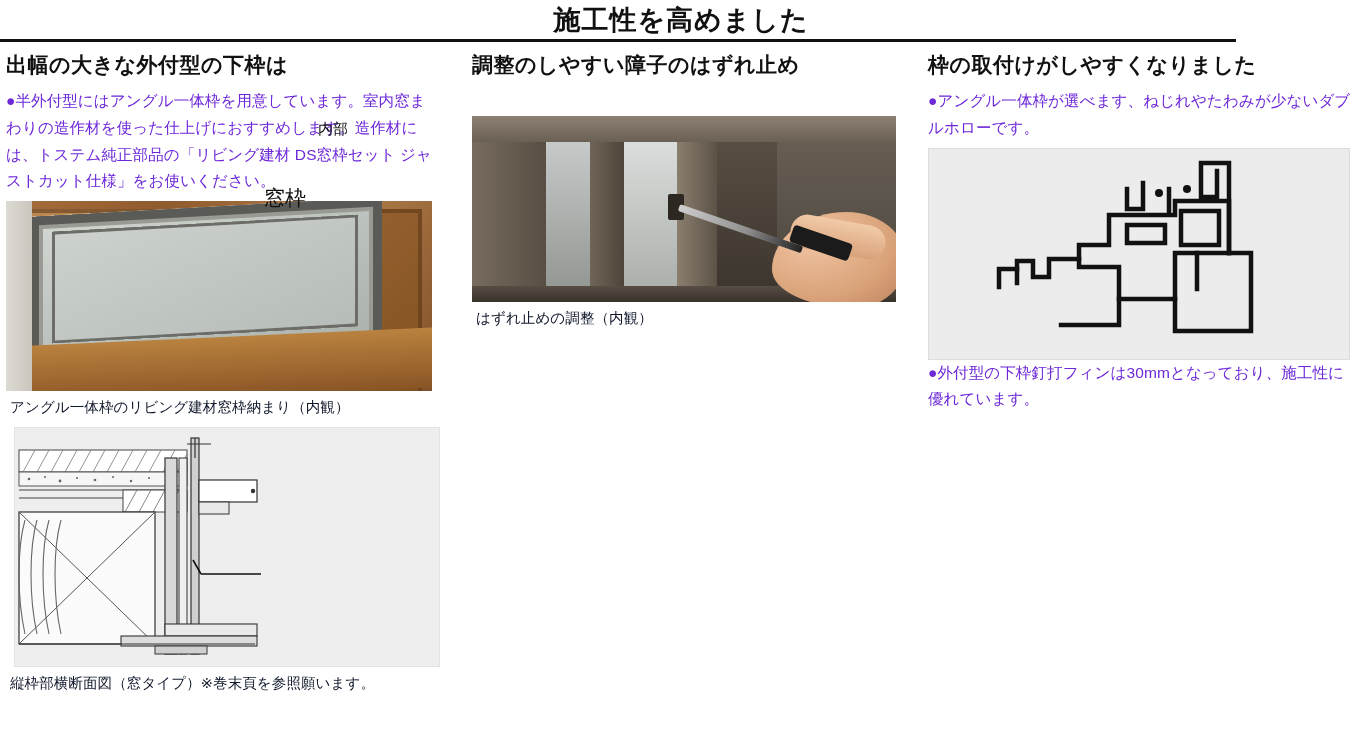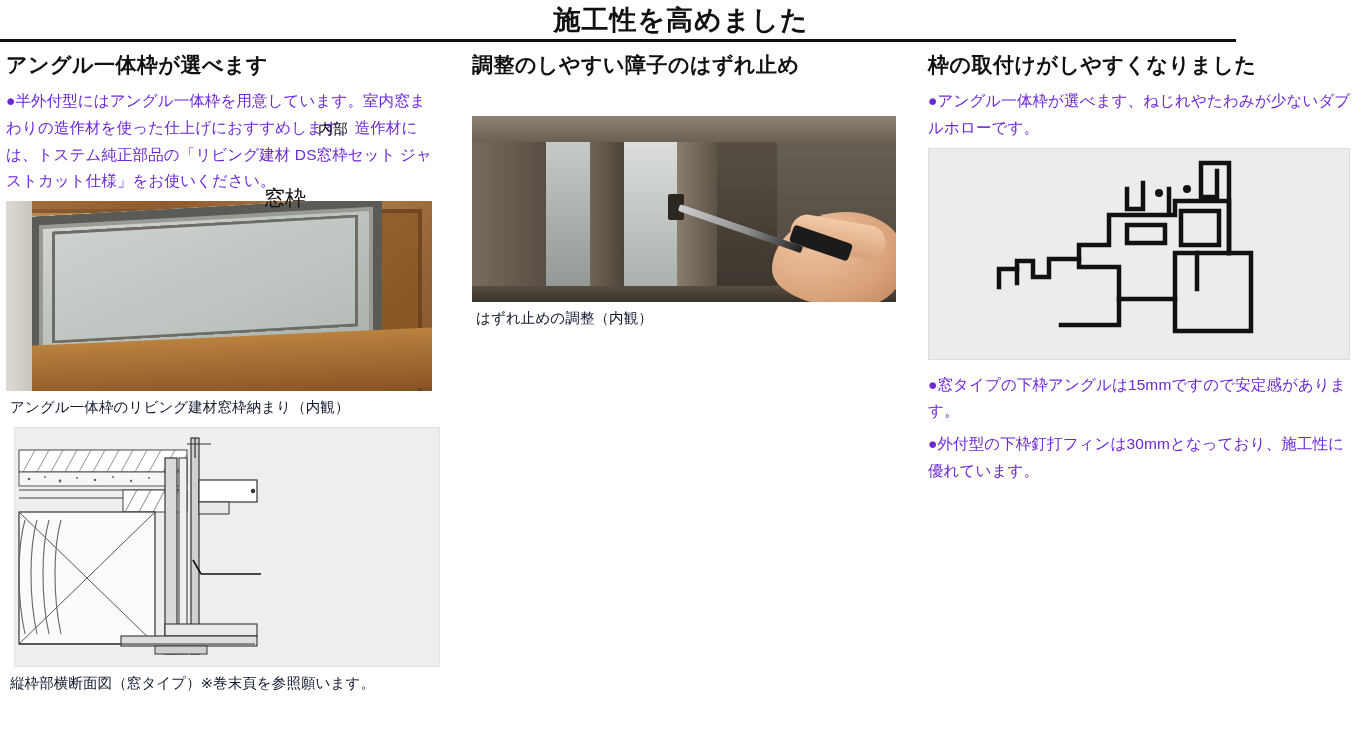--- a/index.html
+++ b/index.html
@@ -238,21 +238,21 @@
 </head>
 <body>
 
 <div class="page">
 
   <div class="page-header">
     <div class="title">施工性を高めました</div>
   </div>
 
   <div class="col col-1">
-    <h2 class="col-head">アングル一体枠が選べます</h2>
+    <h2 class="col-head">出幅の大きな外付型の下枠は</h2>
     <p class="para">●半外付型にはアングル一体枠を用意しています。室内窓まわりの造作材を使った仕上げにおすすめします。造作材には、トステム純正部品の「リビング建材 DS窓枠セット ジャストカット仕様」をお使いください。</p>
 
     <div class="figure photo-window">
       <div class="wood-outer"></div>
       <div class="wood-bevel"></div>
       <div class="glass"></div>
       <div class="glass-inner"></div>
       <div class="sash-bottom"></div>
       <div class="wall-left"></div>
     </div>
@@ -390,17 +390,16 @@
 
           <path d="M268 104 L268 140"></path>
         </g>
         <g fill="#111111">
           <circle cx="230" cy="44" r="4"></circle>
           <circle cx="258" cy="40" r="4"></circle>
         </g>
       </svg>
     </div>
 
-    <p class="para" style="margin-top:12px;">●窓タイプの下枠アングルは15mmですので安定感があります。</p>
     <p class="para">●外付型の下枠釘打フィンは30mmとなっており、施工性に優れています。</p>
   </div>
 
 </div>
 
 </body></html>

